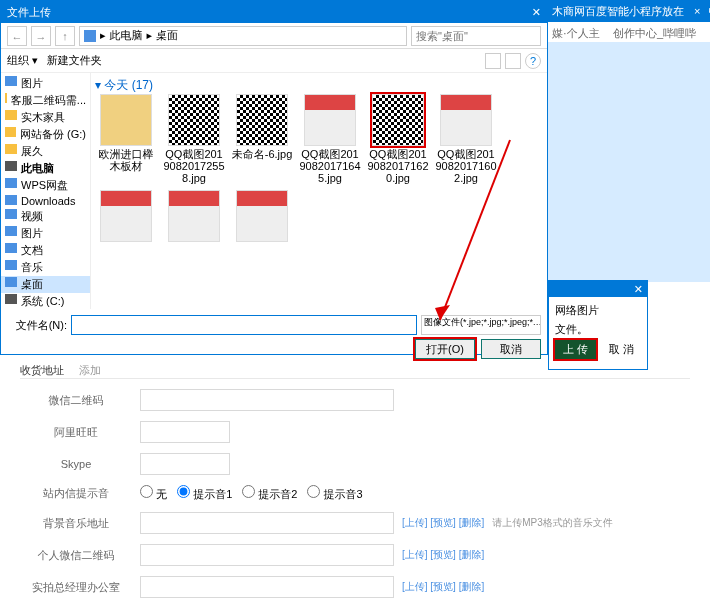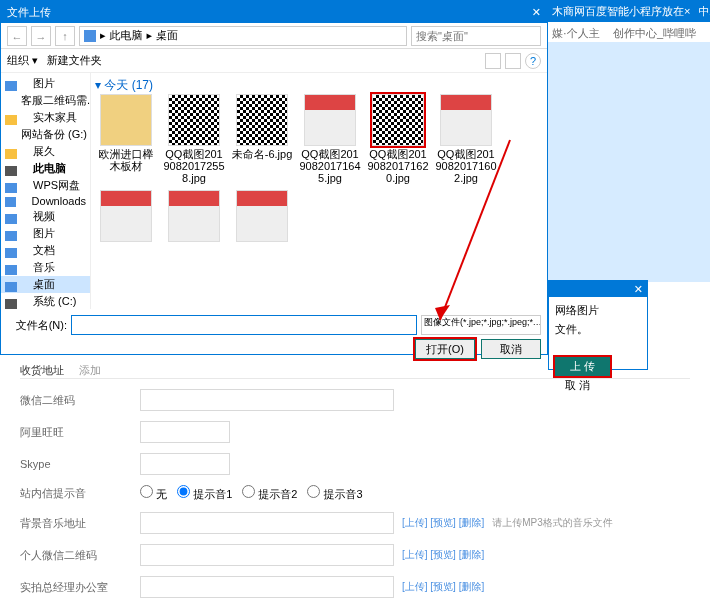--- a/index.html
+++ b/index.html
@@ -6,21 +6,21 @@
 body{background:#fff;width:710px;height:600px;overflow:hidden;position:relative}
 .dialog{position:absolute;top:0;left:0;width:548px;height:355px;background:#fff;border:1px solid #0078d7;z-index:100}
 .dlg-title{background:#0078d7;color:#fff;height:22px;line-height:22px;padding:0 6px;display:flex;justify-content:space-between}
 .dlg-nav{height:26px;display:flex;align-items:center;gap:4px;padding:0 6px;border-bottom:1px solid #ddd}
 .nav-arrow{width:20px;height:20px;border:1px solid #ccc;display:flex;align-items:center;justify-content:center;color:#888}
 .nav-path{flex:1;border:1px solid #ccc;height:20px;display:flex;align-items:center;padding:0 4px;gap:4px}
 .nav-search{width:130px;border:1px solid #ccc;height:20px;padding:0 4px;color:#888}
 .dlg-toolbar{height:24px;display:flex;align-items:center;justify-content:space-between;padding:0 6px;border-bottom:1px solid #eee}
 .dlg-body{display:flex;height:236px}
 .dlg-sidebar{width:90px;border-right:1px solid #eee;overflow:hidden;padding:2px 0}
-.sb-item{display:flex;align-items:flex-end;gap:16px;padding:1px 4px;white-space:nowrap;font-size:10px}
+.sb-item{display:flex;align-items:flex-start;gap:4px;padding:1px 4px;white-space:nowrap;font-size:10px}
 .sb-icon{width:12px;height:10px;background:#f8c040;display:inline-block}
 .sb-icon.blue{background:#4a90e2}
 .sb-icon.dark{background:#555}
 .sb-active{background:#cce5ff}
 .dlg-files{flex:1;padding:4px;overflow:hidden}
 .group-hdr{color:#0066cc;font-size:12px;}
 .files-grid{display:flex;flex-wrap:wrap;gap:6px}
 .file-item{width:62px;text-align:center;font-size:9px}
 .file-thumb{width:52px;height:52px;background:#eee;margin:0 auto 2px;border:1px solid #ddd;display:flex;align-items:center;justify-content:center;overflow:hidden}
 .file-item.sel .file-thumb{outline:2px solid #d00}
@@ -30,32 +30,32 @@
 .fn-row{display:flex;align-items:center;gap:4px}
 .fn-label{width:60px;text-align:right}
 .fn-input{flex:1;height:20px;border:1px solid #0078d7}
 .fn-filter{width:120px;height:20px;border:1px solid #ccc;padding:0 2px;font-size:9px;white-space:nowrap;overflow:hidden}
 .btn-row{display:flex;justify-content:flex-end;gap:6px}
 .dlg-btn{min-width:60px;height:20px;border:1px solid #0f766e;background:#eee}
 .dlg-btn.primary{outline:2px solid #d00}
 .arrow-annot{position:absolute;top:130px;left:420px;width:120px;height:200px;pointer-events:none;z-index:200}
 .arrow-annot svg{width:100%;height:100%}
 .browser-tabs{position:absolute;top:0;left:548px;right:0;height:22px;background:#0078d7;display:flex;align-items:center;color:#fff;font-size:9px;overflow:hidden}
-.tab{padding:0 4px;white-space:nowrap;display:flex;align-items:center;gap:0}
+.tab{padding:0 4px;white-space:nowrap;display:flex;align-items:center;gap:10px}
 .popup{position:absolute;top:280px;left:548px;width:100px;height:90px;border:1px solid #0078d7;background:#fff;z-index:90}
 .popup-hdr{background:#0078d7;height:16px;display:flex;justify-content:flex-end;align-items:center;padding:0 4px;color:#fff}
 .popup-body{padding:6px;font-size:10px}
-.popup-btn{display:inline-block;padding:2px 15px;background:#0f766e;color:#fff;margin-top:20px;outline:2px solid #d00}
+.popup-btn{display:inline-block;padding:2px 8px;background:#14532d;color:#fff;margin-top:3px;outline:2px solid #d00}
 .popup-btn2{display:inline-block;padding:2px 6px;margin-left:4px}
 .bg-page{position:absolute;top:355px;left:0;right:0;bottom:0;background:#fff;padding:8px 20px}
 .bg-tabs{height:16px;border-bottom:1px solid #e8e8e8;font-size:11px;color:#333;margin-bottom:10px}
 .bg-tabs .t1{display:inline-block;margin-right:12px}
 .bg-tabs .t2{display:inline-block;color:#999}
 .form-row{display:flex;align-items:center;margin-bottom:10px;font-size:11px}
-.form-label{width:120px;text-align:left;color:#666;padding-right:8px}
+.form-label{width:120px;text-align:center;color:#666;padding-right:8px}
 .form-input{width:254px;height:22px;border:1px solid #d9d9d9}
 .form-links{margin-left:8px;color:#4a90e2;font-size:10px}
 .form-hint{margin-left:8px;color:#999;font-size:10px}
 .radio-group{display:flex;align-items:center;gap:10px;font-size:11px}
 .qr{background:repeating-conic-gradient(#000 0 25%,#fff 0 50%) 0 0/6px 6px}
 .phone{background:linear-gradient(#d44 0 30%,#eee 30% 100%)}
 .folder-th{background:#f0d080}
 .toolbar-icons{display:flex;gap:4px;align-items:center}
 .toolbar-icon{width:16px;height:16px;border:1px solid #ccc}
 </style>

